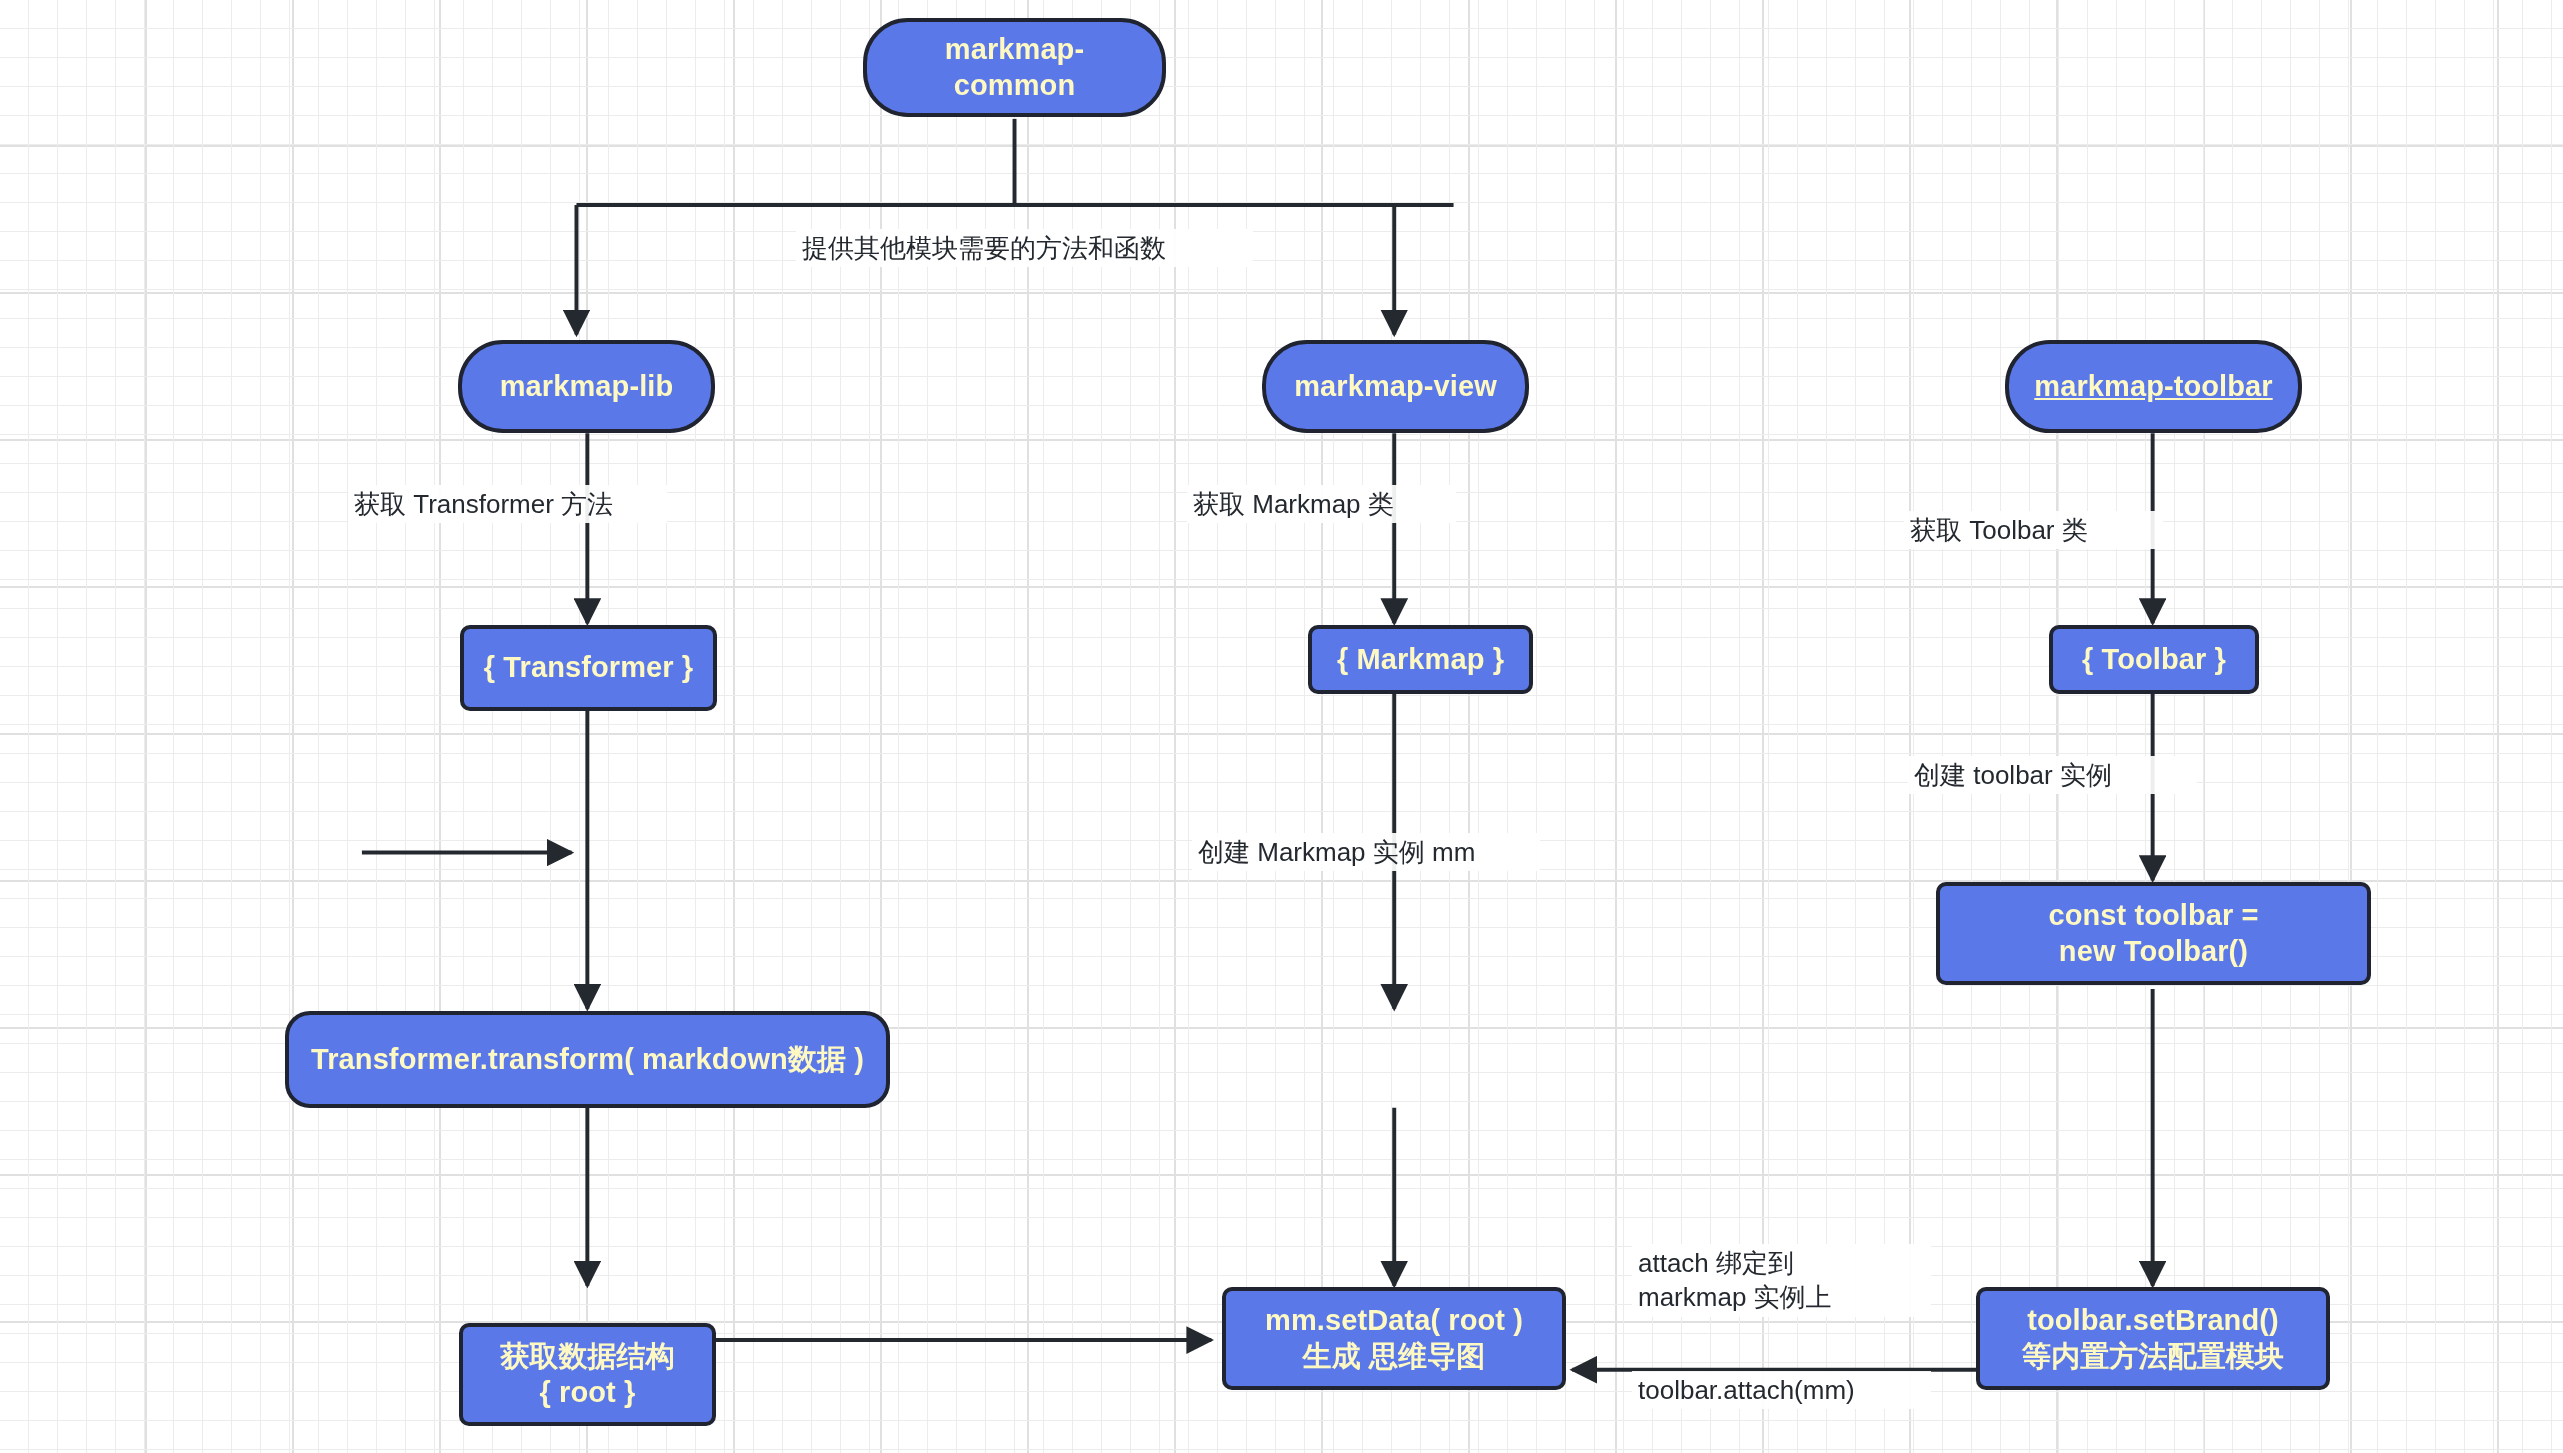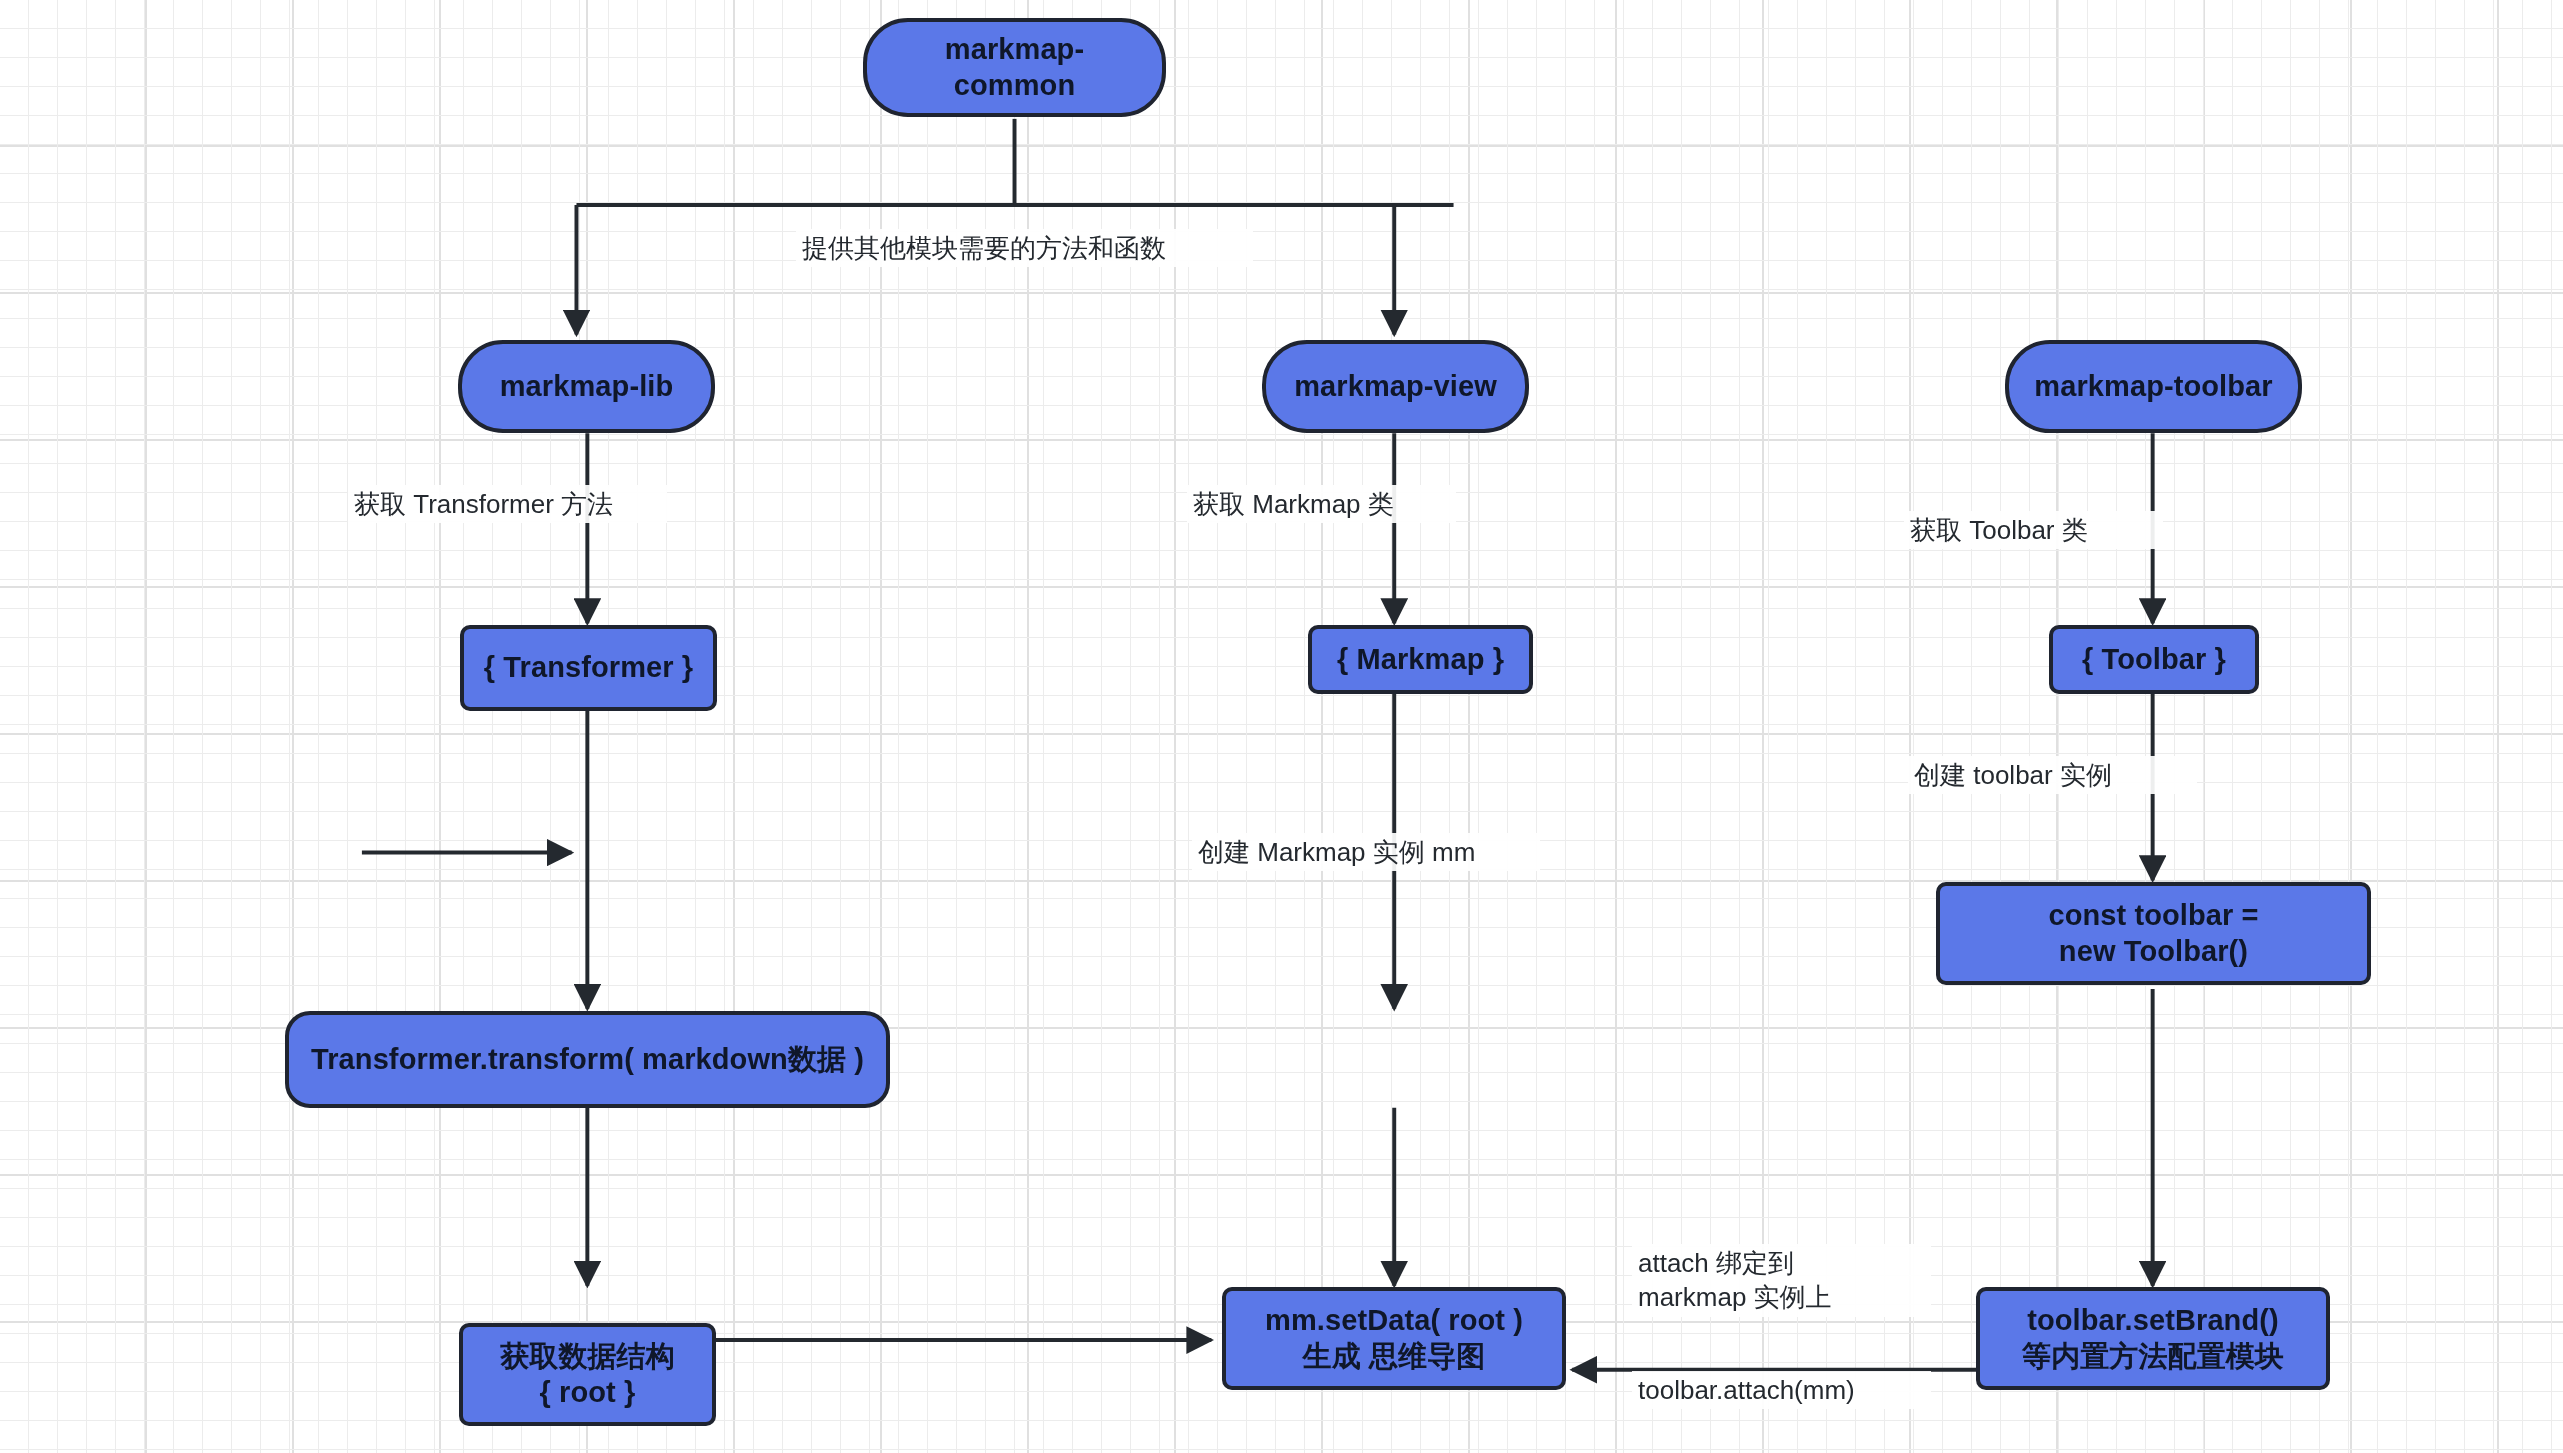--- a/index.html
+++ b/index.html
@@ -27,21 +27,21 @@
     left: 0; top: 0;
     width: 2563px;
     height: 1454px;
     pointer-events: none;
   }
   .node {
     position: absolute;
     box-sizing: border-box;
     background: #5b78e8;
     border: 4px solid #1f2430;
-    color: #0f172a;
+    color: #fef9c3;
     font-weight: bold;
     display: flex;
     align-items: center;
     justify-content: center;
     text-align: center;
     line-height: 1.22;
     letter-spacing: 0.1px;
     white-space: pre-line;
     z-index: 3;
   }
@@ -94,21 +94,21 @@
     </g>
   </svg>
 
   <div class="node pill" style="left:863px; top:18px; width:303px; height:99px; font-size:29px;">markmap-
 common</div>
 
   <div class="node pill" style="left:458px; top:340px; width:257px; height:93px; font-size:29px;">markmap-lib</div>
 
   <div class="node pill" style="left:1262px; top:340px; width:267px; height:93px; font-size:29px;">markmap-view</div>
 
-  <div class="node pill" style="left:2005px; top:340px; width:297px; height:93px; font-size:29px;">markmap-toolbar</div>
+  <div class="node pill" style="left:2005px; top:340px; width:297px; height:93px; font-size:29px;text-decoration:underline;">markmap-toolbar</div>
 
   <div class="node rect" style="left:460px; top:625px; width:257px; height:86px; font-size:29px;text-align:right;">{ Transformer }</div>
 
   <div class="node rect" style="left:1283px; top:625px; width:225px; height:69px; font-size:29px;margin-left:25px;">{ Markmap }</div>
 
   <div class="node rect" style="left:2049px; top:625px; width:210px; height:69px; font-size:29px;">{ Toolbar }</div>
 
 
   <div class="node rect" style="left:285px; top:1011px; width:605px; height:97px; font-size:29px;border-radius:25px;">Transformer.transform( markdown数据 )</div>
 

